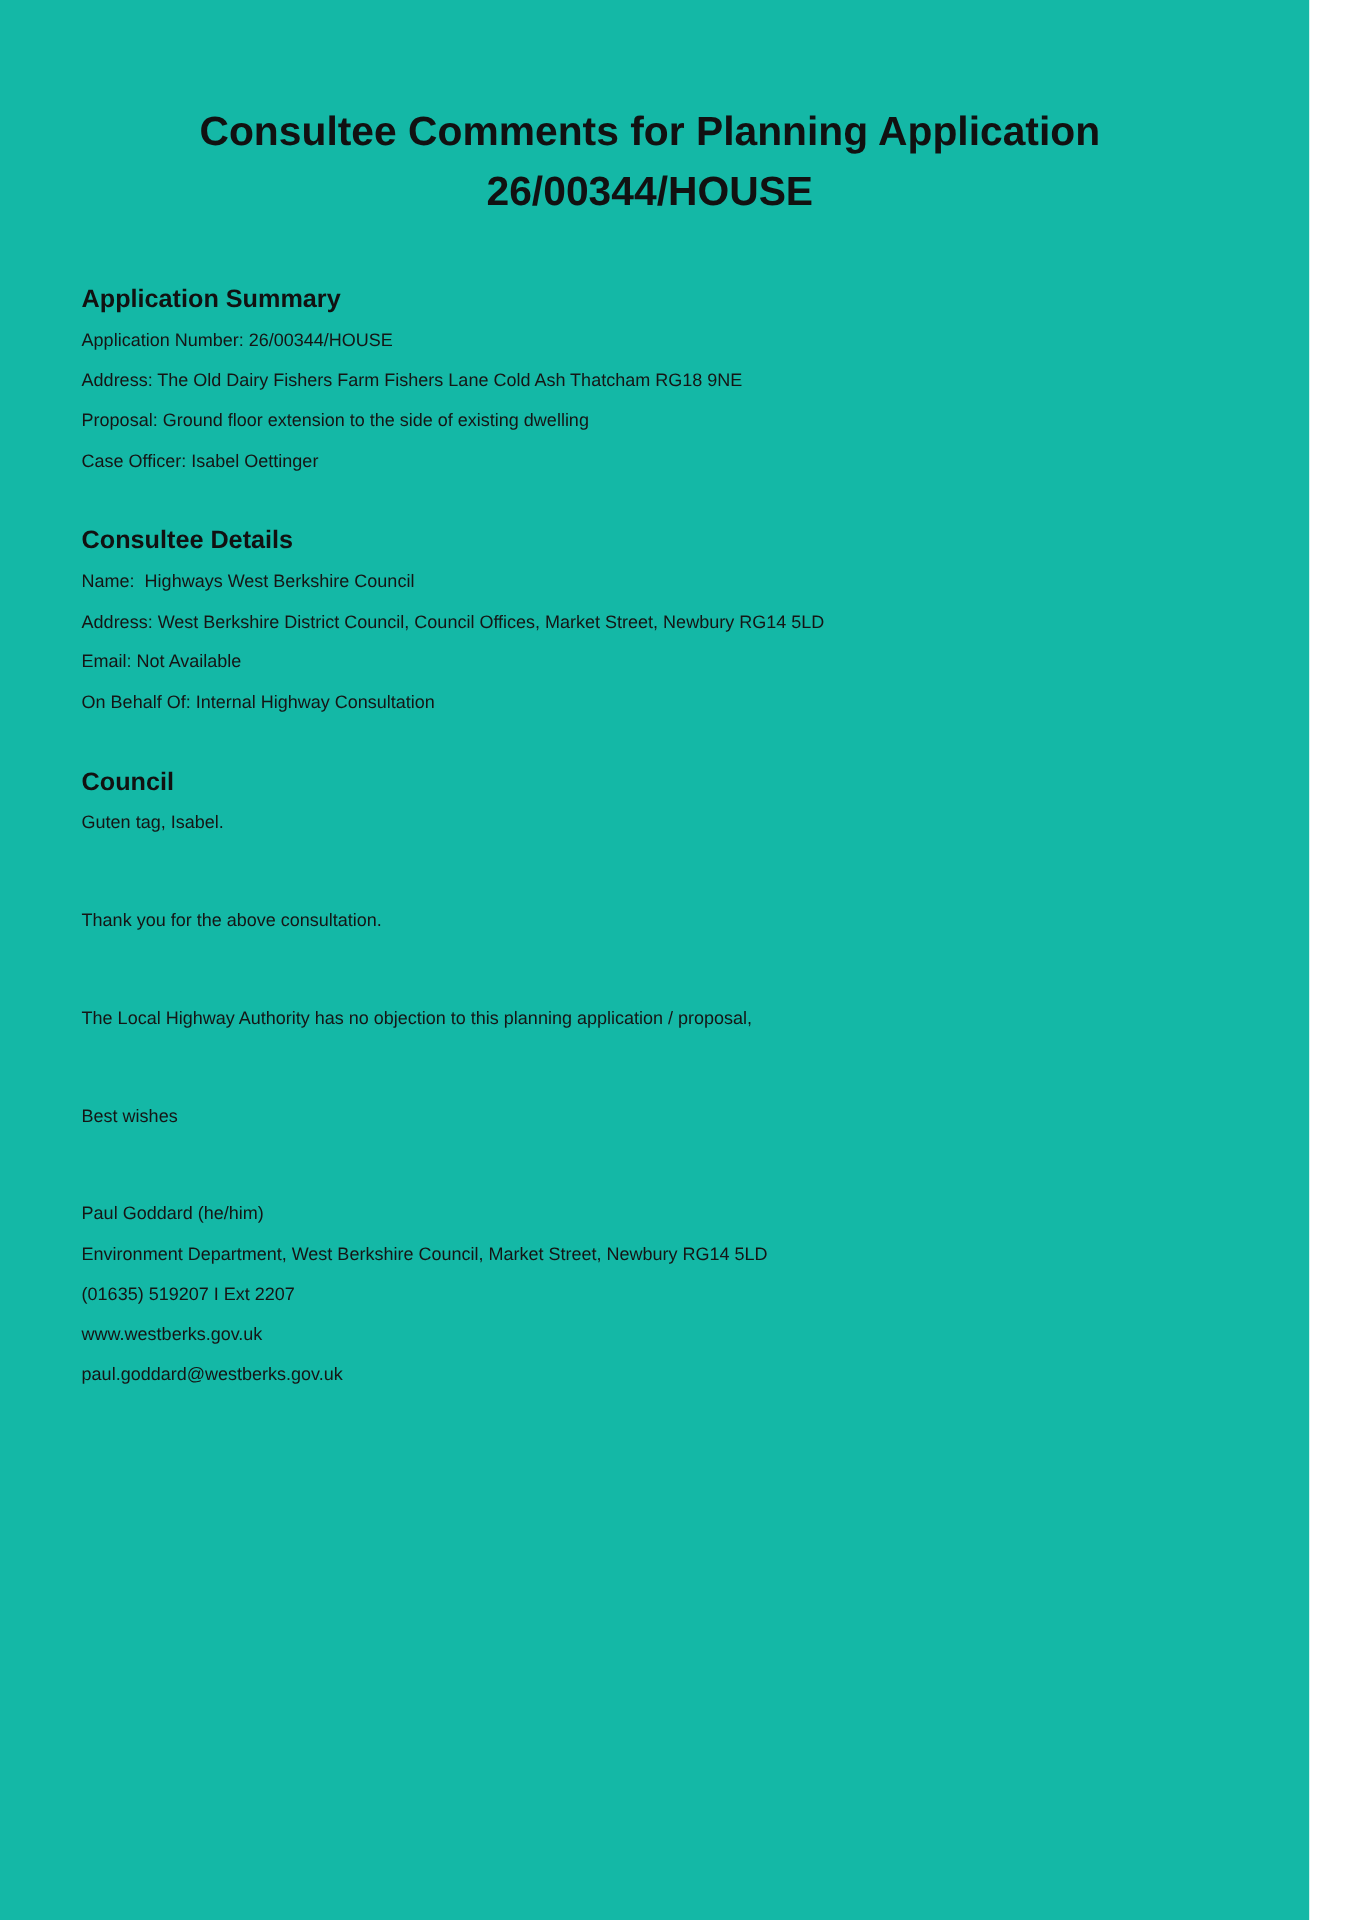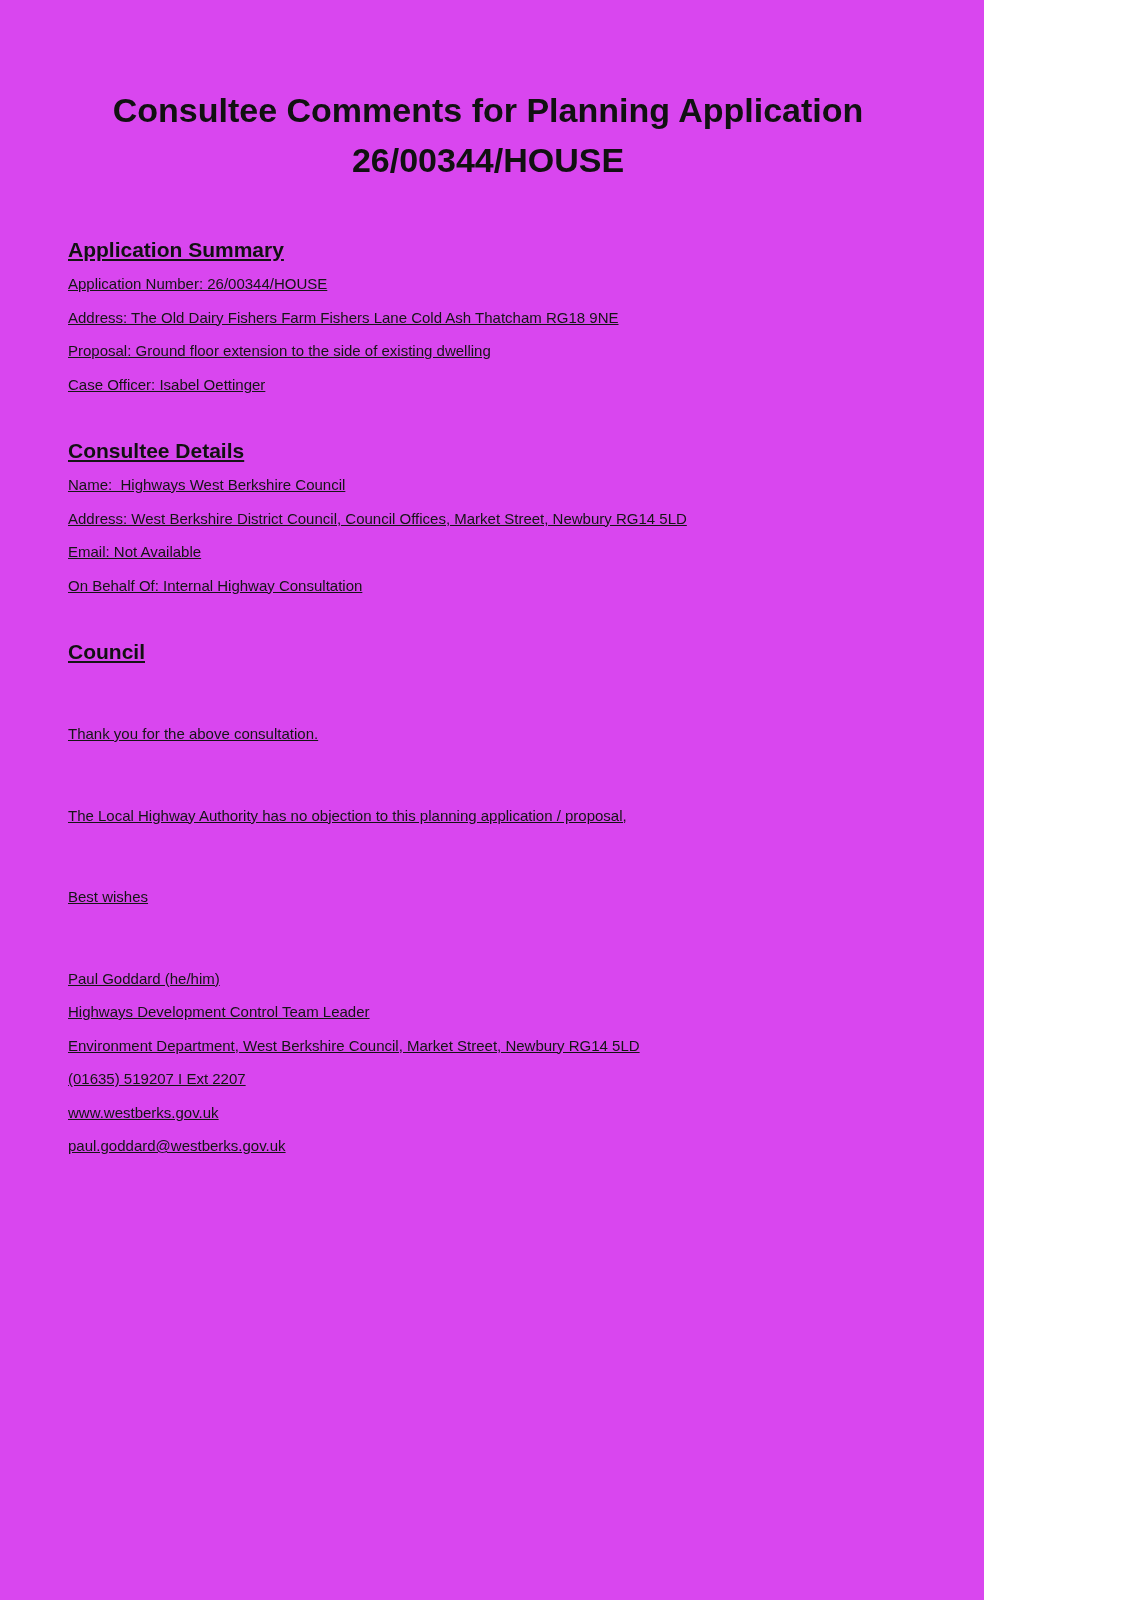--- a/index.html
+++ b/index.html
@@ -2,40 +2,40 @@
 <html><head>
 <meta charset="utf-8">
 <style>
   html, body {
     margin: 0;
     padding: 0;
     background: #ffffff;
   }
   .page {
     position: relative;
-    width: 984px;
+    width: 1091px;
     height: 1600px;
-    background: #d946ef;
+    background: #14b8a6;
     color: #151515;
     font-family: "Liberation Sans", "DejaVu Sans", sans-serif;
     box-sizing: border-box;
     padding: 85px 76px 0 68px;
     overflow: hidden;
   }
   .doc-title {
     margin: 0 0 48px 0;
     text-align: center;
     font-size: 34px;
     font-weight: bold;
     line-height: 50px;
     letter-spacing: 0px;
     color: #111111;
   }
   .doc-title span { display: block; }
-  .section { margin: 0; text-decoration: underline; }
+  .section { margin: 0; }
   .section-heading {
     margin: 33px 0 0 0;
     font-size: 21px;
     font-weight: bold;
     line-height: 34px;
     color: #111111;
   }
   .section:first-of-type .section-heading { margin-top: 0; }
   p.line {
     margin: 0;
@@ -68,24 +68,24 @@
   <div class="section">
     <h2 class="section-heading">Consultee Details</h2>
     <p class="line">Name:  Highways West Berkshire Council</p>
     <p class="line">Address: West Berkshire District Council, Council Offices, Market Street, Newbury RG14 5LD</p>
     <p class="line">Email: Not Available</p>
     <p class="line">On Behalf Of: Internal Highway Consultation</p>
   </div>
 
   <div class="section">
     <h2 class="section-heading">Council</h2>
+    <p class="line">Guten tag, Isabel.</p>
     <p class="line gap">Thank you for the above consultation.</p>
     <p class="line gap">The Local Highway Authority has no objection to this planning application / proposal,</p>
     <p class="line gap">Best wishes</p>
     <p class="line gap">Paul Goddard (he/him)</p>
-    <p class="line">Highways Development Control Team Leader</p>
     <p class="line">Environment Department, West Berkshire Council, Market Street, Newbury RG14 5LD</p>
     <p class="line">(01635) 519207 I Ext 2207</p>
     <p class="line">www.westberks.gov.uk</p>
     <p class="line">paul.goddard@westberks.gov.uk</p>
   </div>
 
 </div>
 
 </body></html>

